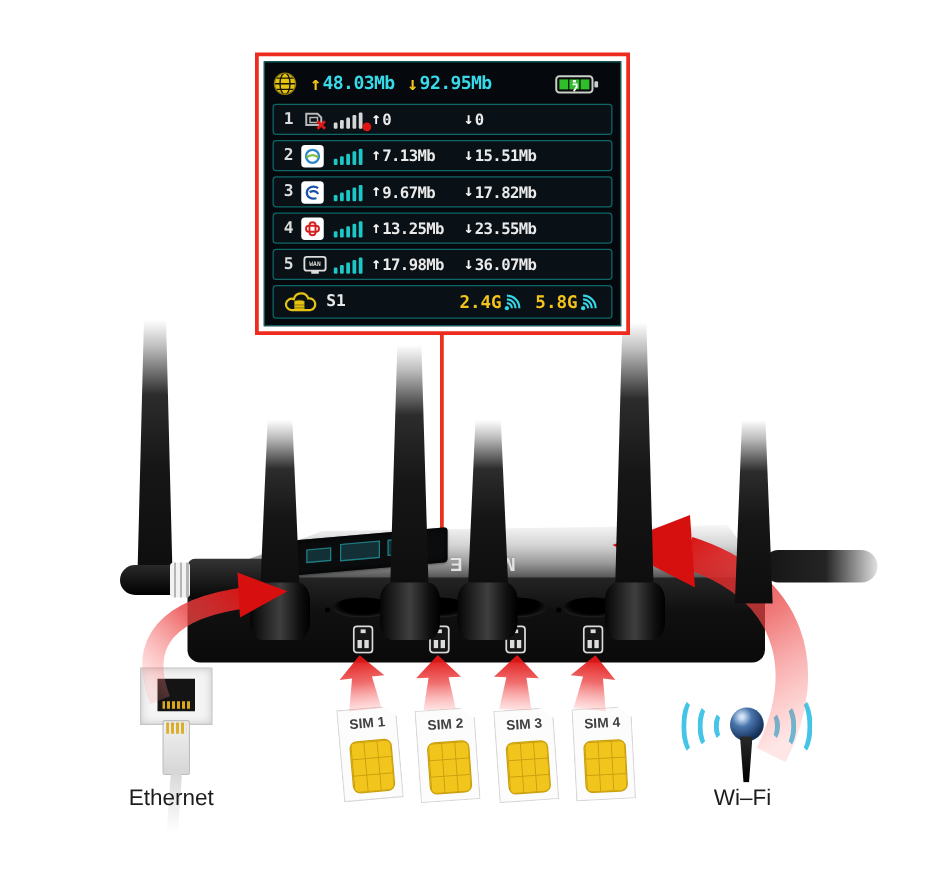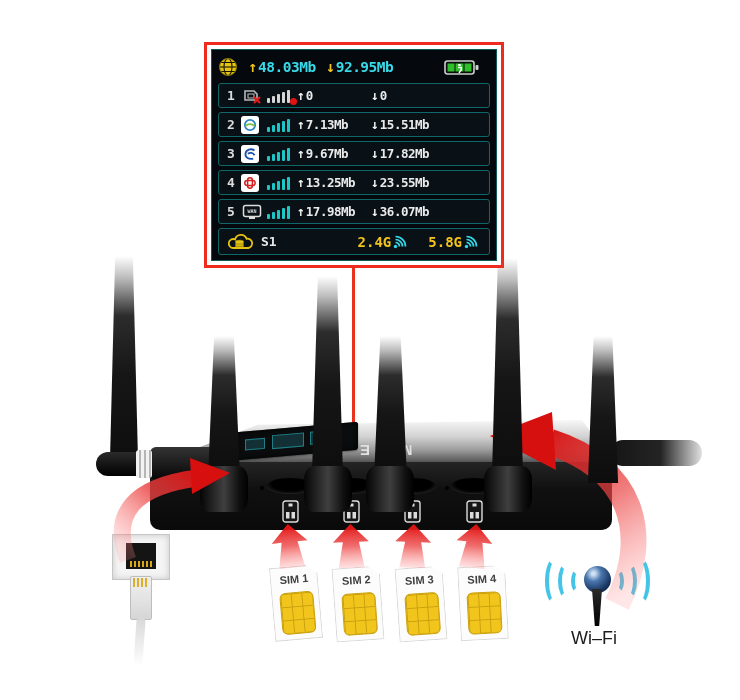--- a/index.html
+++ b/index.html
@@ -32,21 +32,21 @@
   .bars .dot{position:absolute;right:-4px;bottom:-2px;width:7px;height:7px;
              border-radius:50%;background:#e01414;}
   .col{display:flex;align-items:center;}
   .col.up{width:74px;margin-left:4px;}
   .col.dn{flex:1;}
   .arr{color:#f4f4f4;font-size:13px;margin-right:1px;}
   .val{font-size:12.5px;letter-spacing:-0.5px;color:#eaeaea;}
   .lcd-footer{display:flex;align-items:center;height:27px;border:1px solid #0e6868;
               border-radius:3px;background:#0a1116;padding:0 8px;}
   .s1{color:#e8e8e8;font-size:13px;margin-left:6px;}
-  .band{color:#f2c41c;font-size:14px;margin-left:18px;display:flex;align-items:center;}
+  .band{color:#f2c41c;font-size:14px;margin-left:8px;display:flex;align-items:center;}
   .band svg{margin-left:2px;}
 
   
   #leader{position:absolute;left:352px;top:268px;width:3px;height:168px;background:#e8321e;z-index:2;}
 
   
   .antenna{position:absolute;
      background:linear-gradient(to top,#0d0d0d 0%,#161616 45%,#2c2c2c 72%,
                 rgba(110,110,110,.45) 90%,rgba(160,160,160,0) 100%);
      clip-path:polygon(8% 100%,92% 100%,76% 0%,24% 0%);}
@@ -436,20 +436,21 @@
   <div id="lant-conn"></div>
   <div id="rant"></div>
 
   <div id="eth-plate">
     <div id="eth-port">
         <div id="eth-pins"></div>
       </div>
   </div>
   <div id="eth-plug"></div>
   <div id="eth-cable"></div>
+  <div id="eth-label">Ethernet</div>
 
   <div class="simcard" id="sim1">
     <div class="simlabel">SIM 1</div>
     <div class="chip"></div>
   </div>
   <div class="simcard" id="sim2">
     <div class="simlabel">SIM 2</div>
     <div class="chip"></div>
   </div>
   <div class="simcard" id="sim3">

